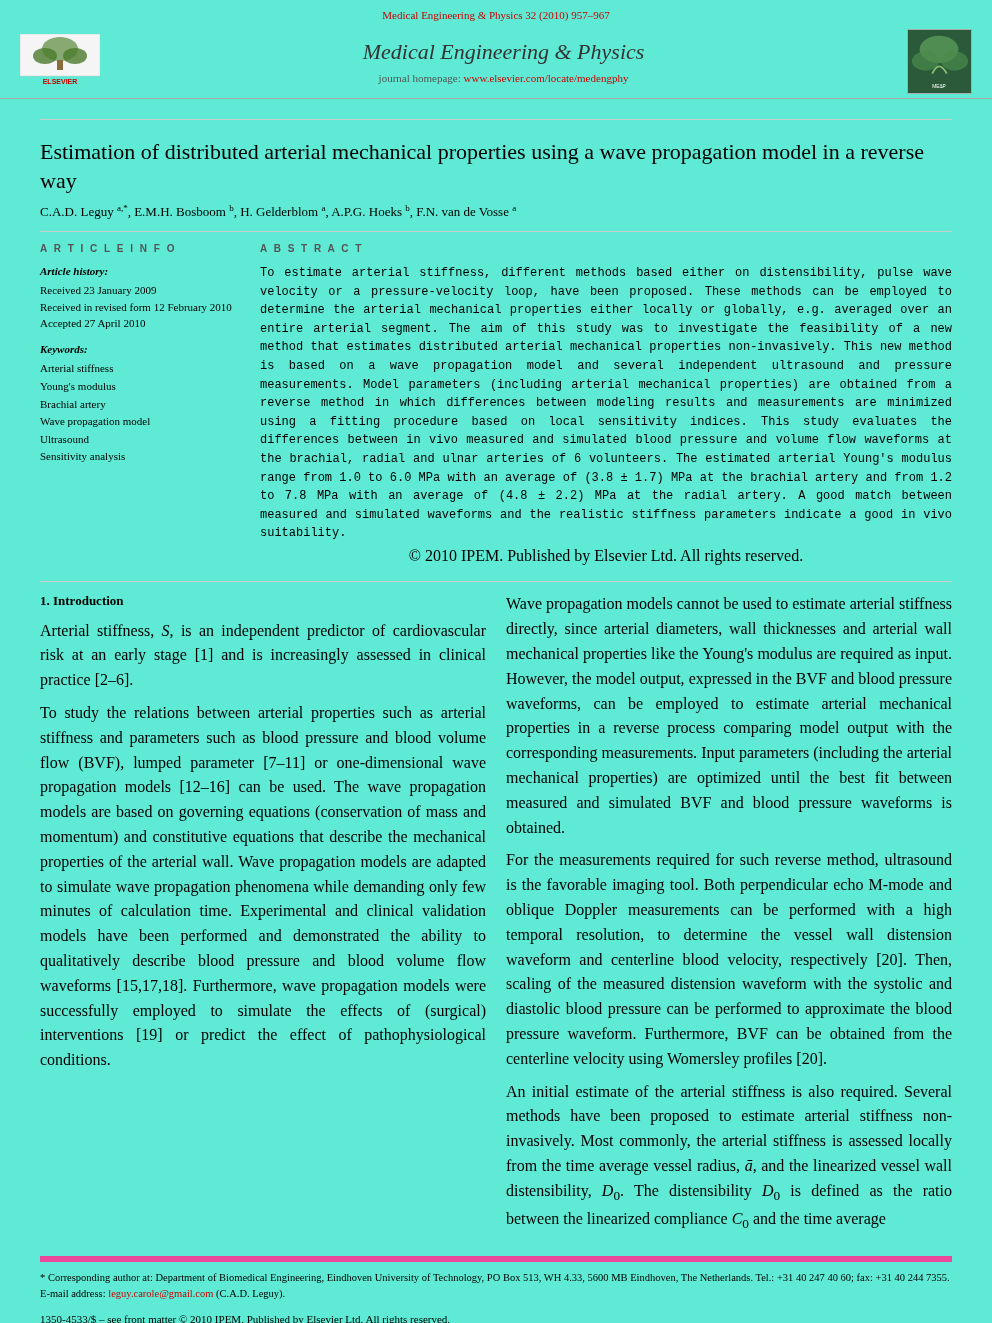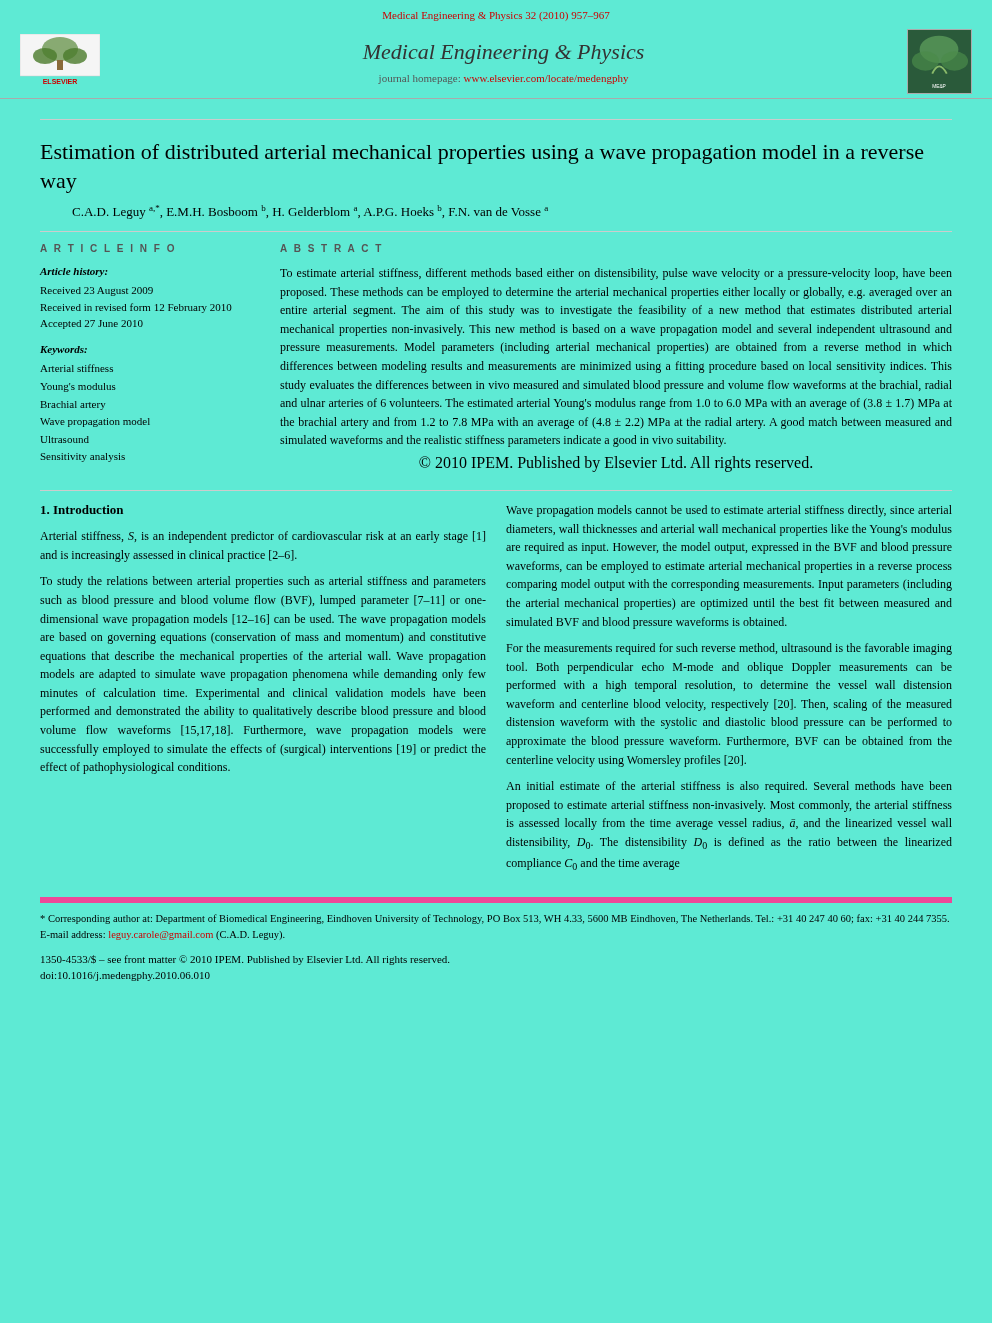--- a/index.html
+++ b/index.html
@@ -86,42 +86,40 @@
       font-size: 22px;
       font-weight: normal;
       color: #000;
       margin: 18px 0 6px;
       line-height: 1.3;
     }
     .authors {
       font-size: 13px;
       color: #000;
       margin-bottom: 6px;
-      margin-left: 32px;
     }
     .affil-sup {
       font-size: 9px;
       vertical-align: super;
     }
     .affiliations {
       font-size: 11px;
       font-style: italic;
       color: #333;
       margin-bottom: 4px;
       line-height: 1.5;
     }
     .divider-line {
       border: none;
       border-top: 1px solid #ccc;
       margin: 10px 0;
     }
     
     .two-col {
       display: flex;
-      gap: 20px;
       margin-bottom: 14px;
     }
     .col-left {
       width: 220px;
       flex-shrink: 0;
     }
     .col-right {
       flex: 1;
     }
     .section-label {
@@ -148,20 +146,21 @@
     }
     .keyword-item {
       font-size: 11px;
       line-height: 1.6;
     }
     .abstract-text {
       font-size: 12px;
       line-height: 1.55;
       text-align: justify;
       color: #000;
+      font-family: Liberation Mono, monospace;
     }
     .copyright-line {
       font-size: 16px;
       text-align: center;
       margin-top: 2px;
       color: #000;
     }
     
     .main-two-col {
       display: flex;
@@ -174,21 +173,21 @@
     .main-col-right {
       flex: 1;
     }
     .section-heading {
       font-size: 13px;
       font-weight: bold;
       margin-bottom: 8px;
       color: #000;
     }
     .body-text {
-      font-size: 12px;
+      font-size: 16px;
       line-height: 1.55;
       text-align: justify;
       color: #000;
       margin-bottom: 8px;
       font-family: Liberation Serif, serif;
     }
     
     .footer-section {
       margin-top: 14px;
       padding-top: 8px;
@@ -259,23 +258,23 @@
 
     <hr class="divider-line">
 
     <div class="two-col">
 
       <div class="col-left">
         <div class="section-label">A R T I C L E   I N F O</div>
 
         <div class="article-info-section">
           <div class="info-heading">Article history:</div>
-          <div class="info-text">Received 23 August 2009</div>
+          <div class="info-text">Received 23 January 2009</div>
           <div class="info-text">Received in revised form 12 February 2010</div>
-          <div class="info-text">Accepted 27 June 2010</div>
+          <div class="info-text">Accepted 27 April 2010</div>
         </div>
 
         <div class="article-info-section">
           <div class="info-heading">Keywords:</div>
           <div class="keyword-item">Arterial stiffness</div>
           <div class="keyword-item">Young's modulus</div>
           <div class="keyword-item">Brachial artery</div>
           <div class="keyword-item">Wave propagation model</div>
           <div class="keyword-item">Ultrasound</div>
           <div class="keyword-item">Sensitivity analysis</div>

